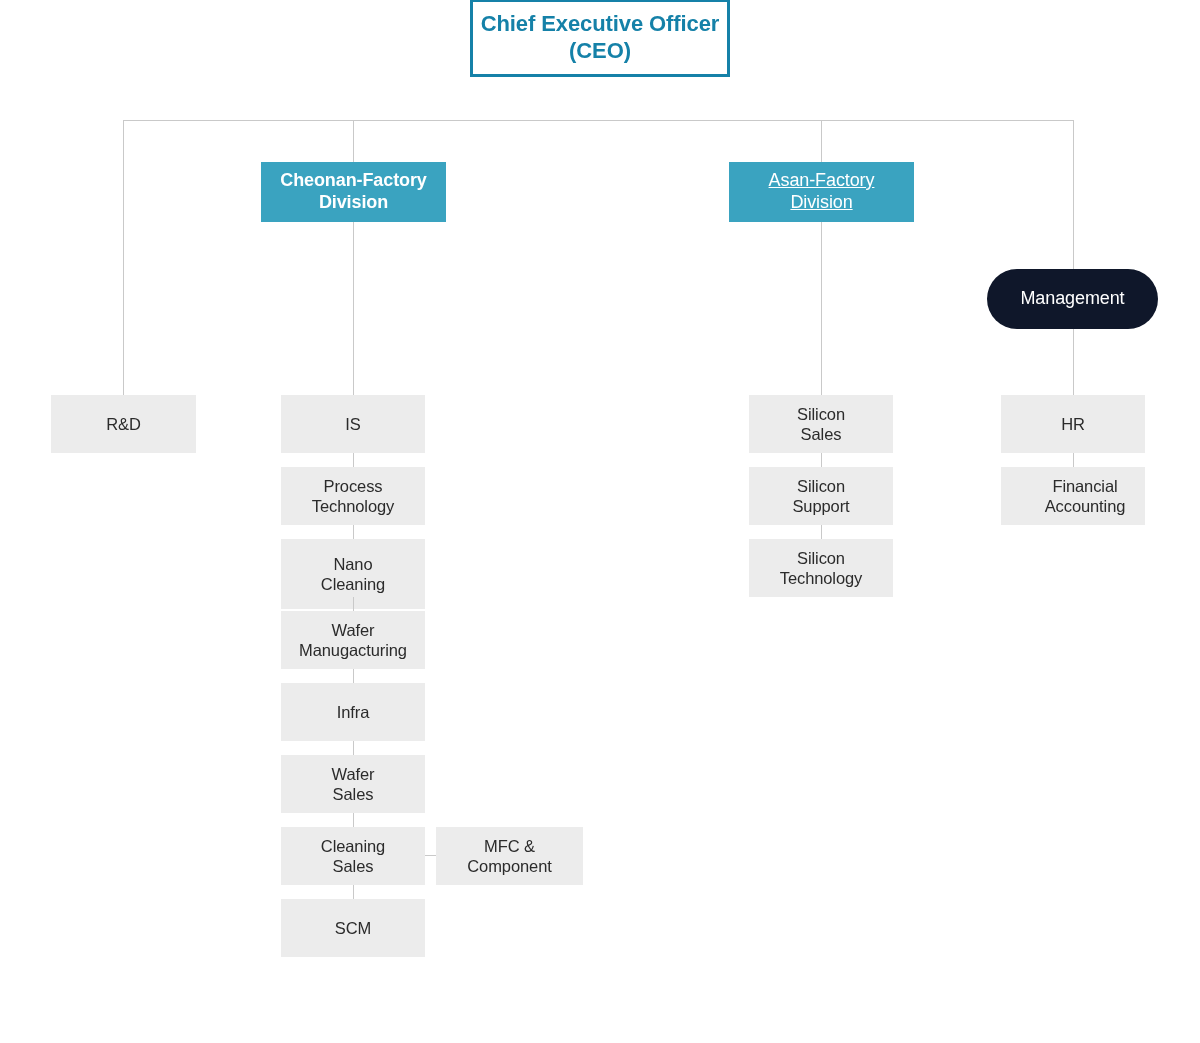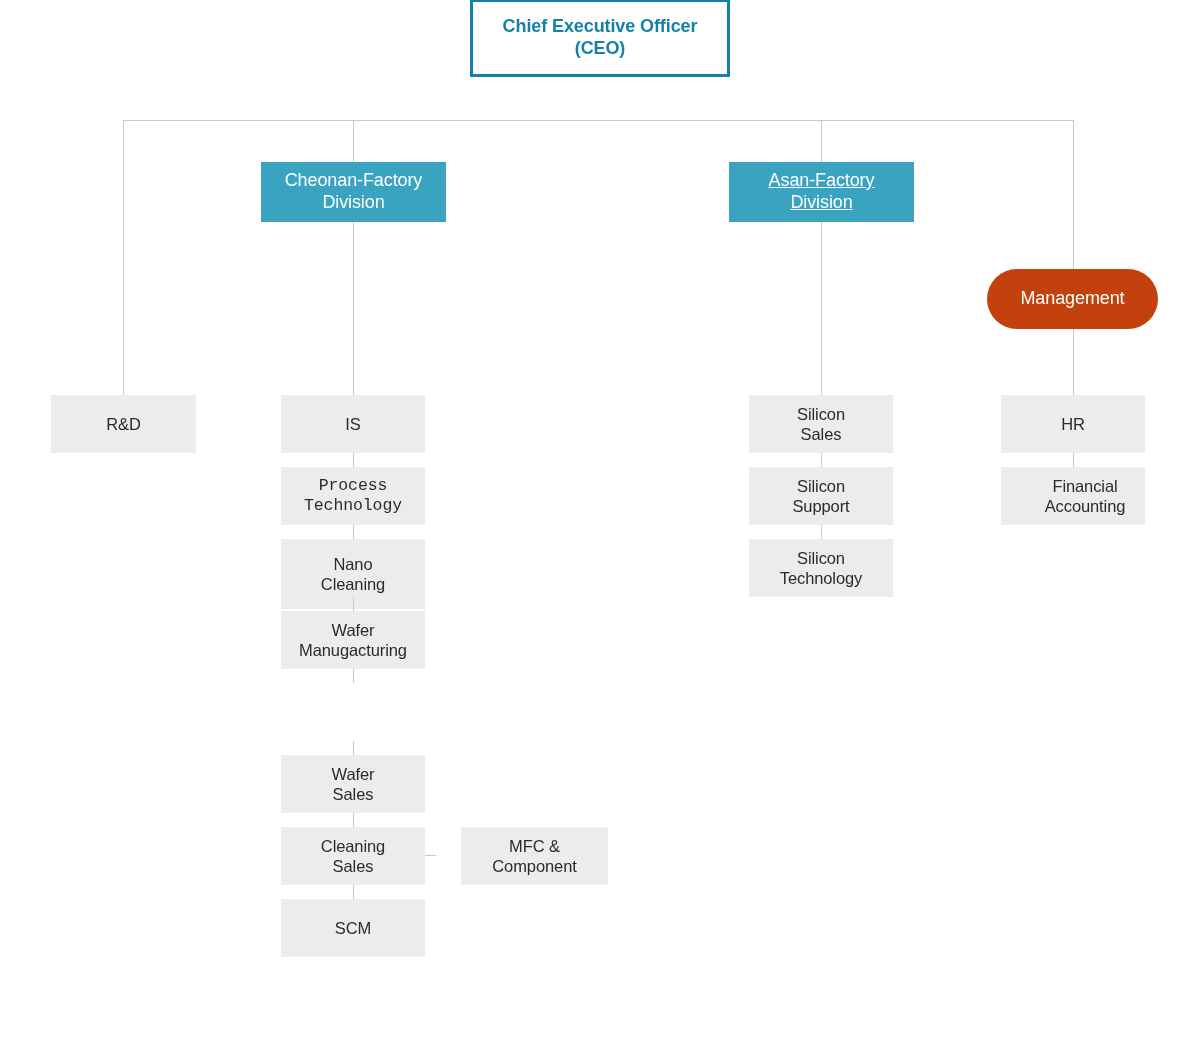--- a/index.html
+++ b/index.html
@@ -40,35 +40,35 @@
     line-height: 1.22;
     white-space: pre-line;
   }
 
   
   .node-root {
     background: #ffffff;
     border: 3px solid #1581a8;
     color: #1581a8;
     font-weight: bold;
-    font-size: 18px;
+    font-size: 22px;
     letter-spacing: -0.1px;
   }
 
   
   .node-division {
     background: #3aa3c0;
     color: #ffffff;
     font-size: 18px;
     letter-spacing: -0.1px;
   }
 
   
   .node-management {
-    background: #c2410c;
+    background: #0f172a;
     color: #ffffff;
     font-size: 18px;
     letter-spacing: -0.1px;
     border-radius: 30px;
   }
 
   
   .node-leaf {
     background: #ececec;
     color: #2b2b2b;
@@ -87,64 +87,65 @@
   <div class="line line-h" style="left:123px; top:120px; width:951px;"></div>
 
   <div class="line line-v" style="left:123px; top:120px; height:275px;"></div>
 
   <div class="line line-v" style="left:353px; top:120px; height:42px;"></div>
 
   <div class="line line-v" style="left:821px; top:120px; height:42px;"></div>
 
   <div class="line line-v" style="left:1073px; top:120px; height:149px;"></div>
 
-  <div class="node node-division" style="left:261px; top:162px; width:185px; height:60px;">Cheonan-Factory
+  <div class="node node-division" style="left:261px; top:162px; width:185px; height:60px;font-weight:bold;">Cheonan-Factory
 Division</div>
 
   <div class="node node-division" style="left:729px; top:162px; width:185px; height:60px;text-decoration:underline;">Asan-Factory
 Division</div>
 
   <div class="node node-management" style="left:987px; top:269px; width:171px; height:60px;">Management</div>
 
   <div class="line line-v" style="left:353px; top:222px; height:173px;"></div>
 
   <div class="line line-v" style="left:821px; top:222px; height:173px;"></div>
 
   <div class="line line-v" style="left:1073px; top:329px; height:66px;"></div>
 
   <div class="node node-leaf" style="left:51px; top:395px; width:145px; height:58px;">R&amp;D</div>
 
   <div class="node node-leaf" style="left:281px; top:395px; width:144px; height:58px;">IS</div>
   <div class="line line-v" style="left:353px; top:453px; height:14px;"></div>
 
-  <div class="node node-leaf" style="left:281px; top:467px; width:144px; height:58px;font-family:Liberation Mono, monospace;">Process
+  <div class="node node-leaf" style="left:281px; top:467px; width:144px; height:58px;">Process
 Technology</div>
   <div class="line line-v" style="left:353px; top:525px; height:14px;"></div>
 
   <div class="node node-leaf" style="left:281px; top:539px; width:144px; height:70px;">Nano
 Cleaning</div>
   <div class="line line-v" style="left:353px; top:597px; height:14px;"></div>
 
   <div class="node node-leaf" style="left:281px; top:611px; width:144px; height:58px;">Wafer
 Manugacturing</div>
   <div class="line line-v" style="left:353px; top:669px; height:14px;"></div>
 
+  <div class="node node-leaf" style="left:281px; top:683px; width:144px; height:58px;">Infra</div>
   <div class="line line-v" style="left:353px; top:741px; height:14px;"></div>
 
   <div class="node node-leaf" style="left:281px; top:755px; width:144px; height:58px;">Wafer
 Sales</div>
   <div class="line line-v" style="left:353px; top:813px; height:14px;"></div>
 
   <div class="node node-leaf" style="left:281px; top:827px; width:144px; height:58px;">Cleaning
 Sales</div>
   <div class="line line-v" style="left:353px; top:885px; height:14px;"></div>
 
   <div class="line line-h" style="left:425px; top:855px; width:11px;"></div>
 
-  <div class="node node-leaf" style="left:436px; top:827px; width:147px; height:58px;margin-left:25px;">MFC &amp;
+  <div class="node node-leaf" style="left:436px; top:827px; width:147px; height:58px;">MFC &amp;
 Component</div>
 
   <div class="node node-leaf" style="left:281px; top:899px; width:144px; height:58px;">SCM</div>
 
   <div class="node node-leaf" style="left:749px; top:395px; width:144px; height:58px;">Silicon
 Sales</div>
   <div class="line line-v" style="left:821px; top:453px; height:14px;"></div>
 
   <div class="node node-leaf" style="left:749px; top:467px; width:144px; height:58px;">Silicon
 Support</div>

